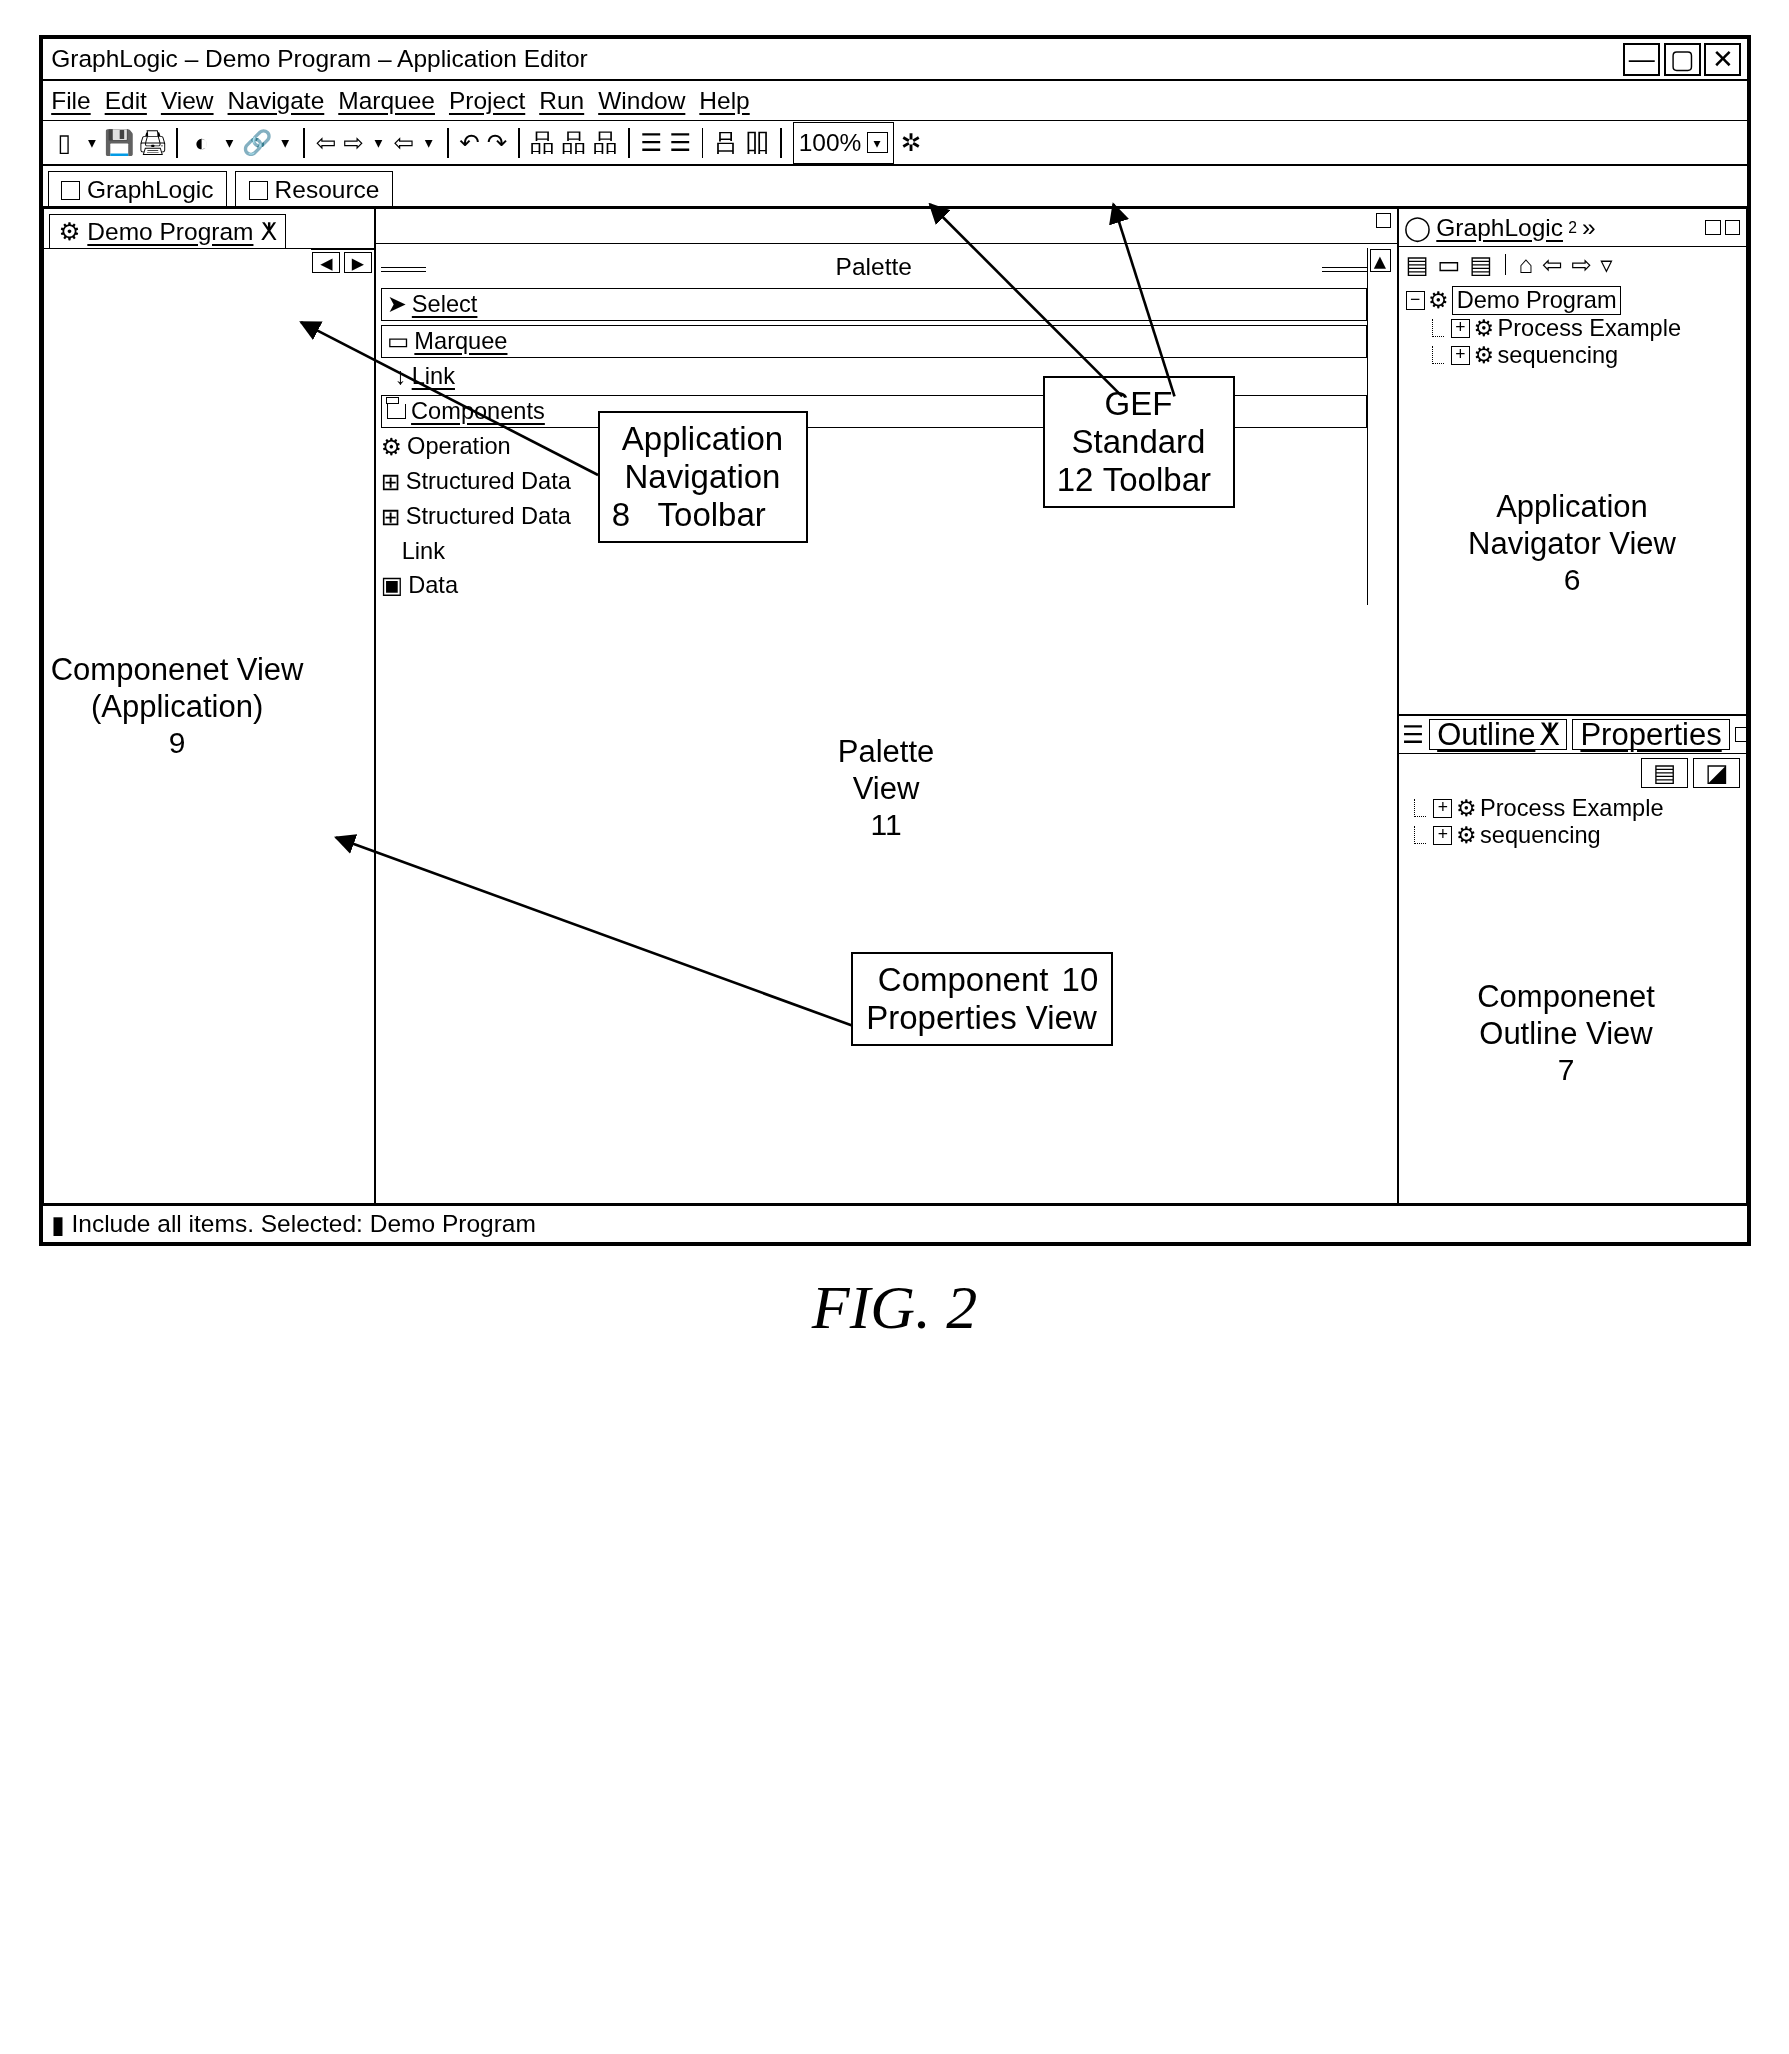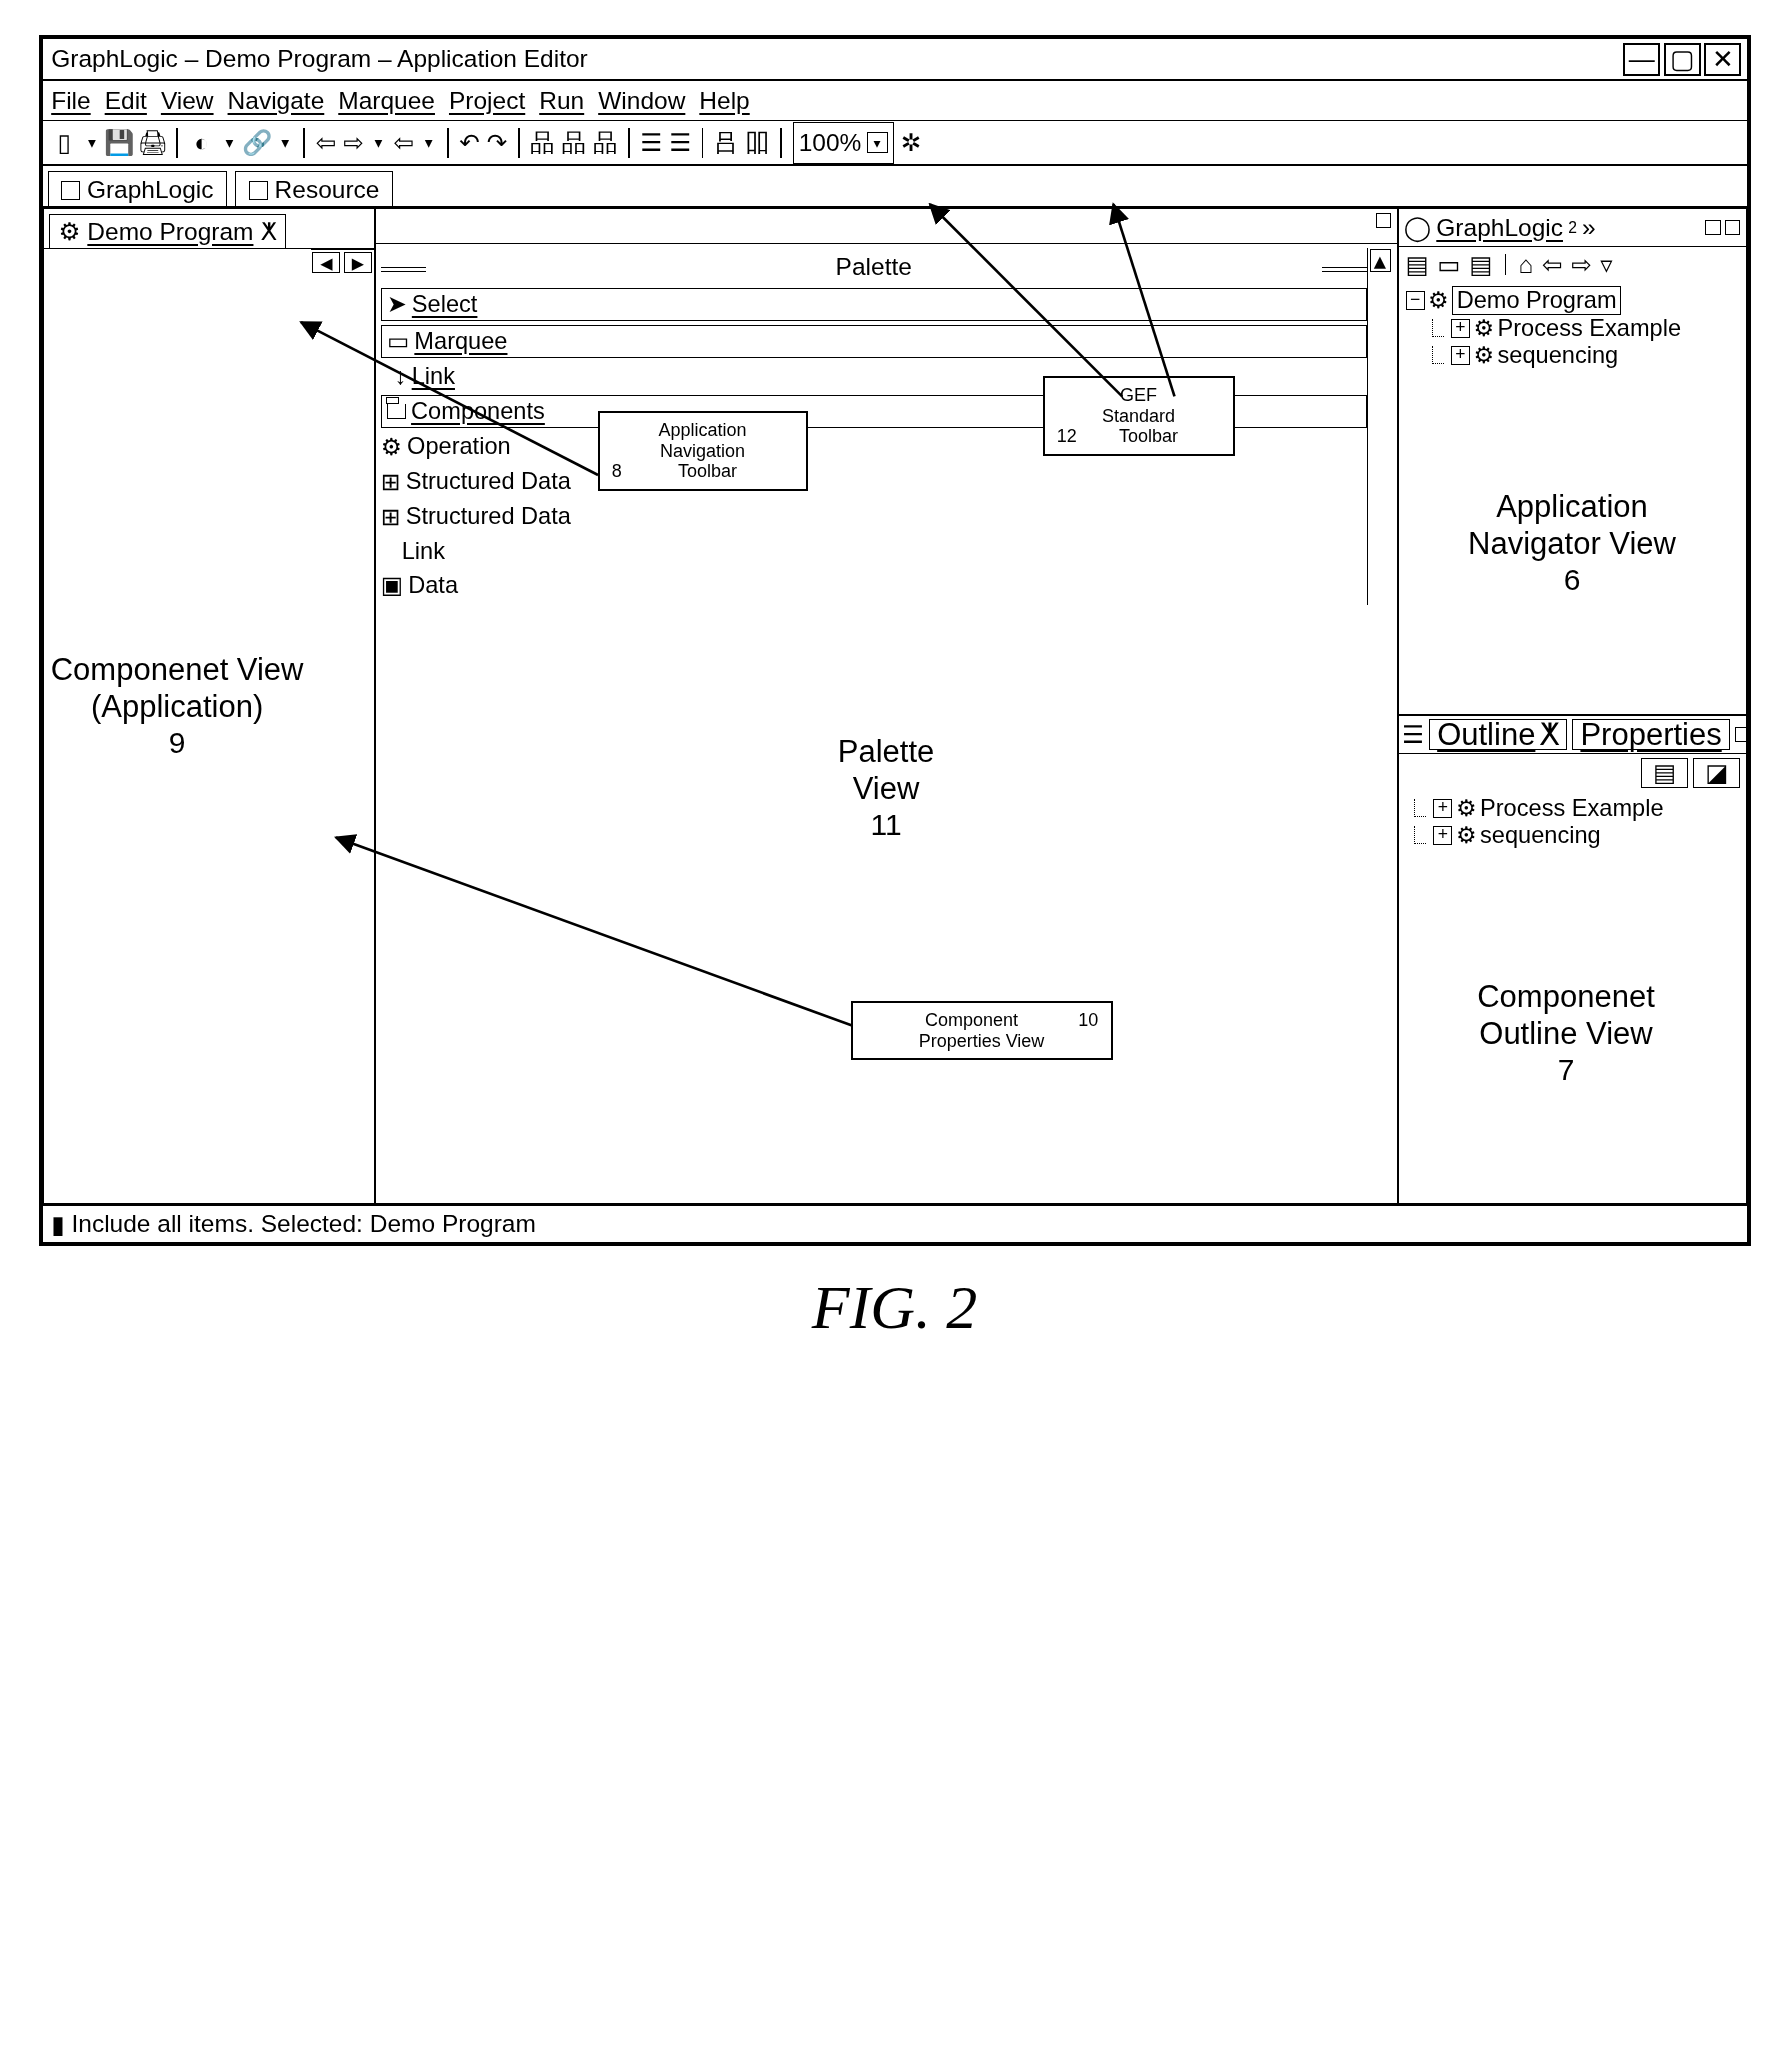--- a/index.html
+++ b/index.html
@@ -237,21 +237,21 @@
   .overlay {
     position:absolute; inset:0; pointer-events:none;
   }
   .callout {
     position:absolute;
     border:2.6px solid #000;
     background:#fff;
     padding:7px 12.2px;
     text-align:center;
     line-height:1.15;
-    font-size:18px;
+    font-size:33px;
   }
   .callout .num { display:block; }
   .ref-num {
     position:absolute;
     font-size:30px;
   }
   .figlabel {
     text-align:center;
     font-style:italic;
     font-family: "Times New Roman", Times, serif;
@@ -524,21 +524,21 @@
       <span>Toolbar</span>
     </div>
 
     <div class="callout" style="left:1004px; top:341px; width:192px;">
       <span>GEF</span><br>
       <span>Standard</span><br>
       <span class="num" style="float:left;">12</span>
       <span>Toolbar</span>
     </div>
 
-    <div class="callout" style="left:812px; top:966px; width:262px;">
+    <div class="callout" style="left:812px; top:917px; width:262px;">
       <span>Component</span>
       <span class="num" style="float:right;">10</span><br>
       <span>Properties View</span>
     </div>
 
     <svg class="arrows" viewBox="0 0 1960 1450">
       <defs>
         <marker id="ah" viewBox="0 0 10 10" refX="9" refY="5" markerWidth="8" markerHeight="8" orient="auto">
           <path d="M0,0 L10,5 L0,10 z" fill="#000"></path>
         </marker>

